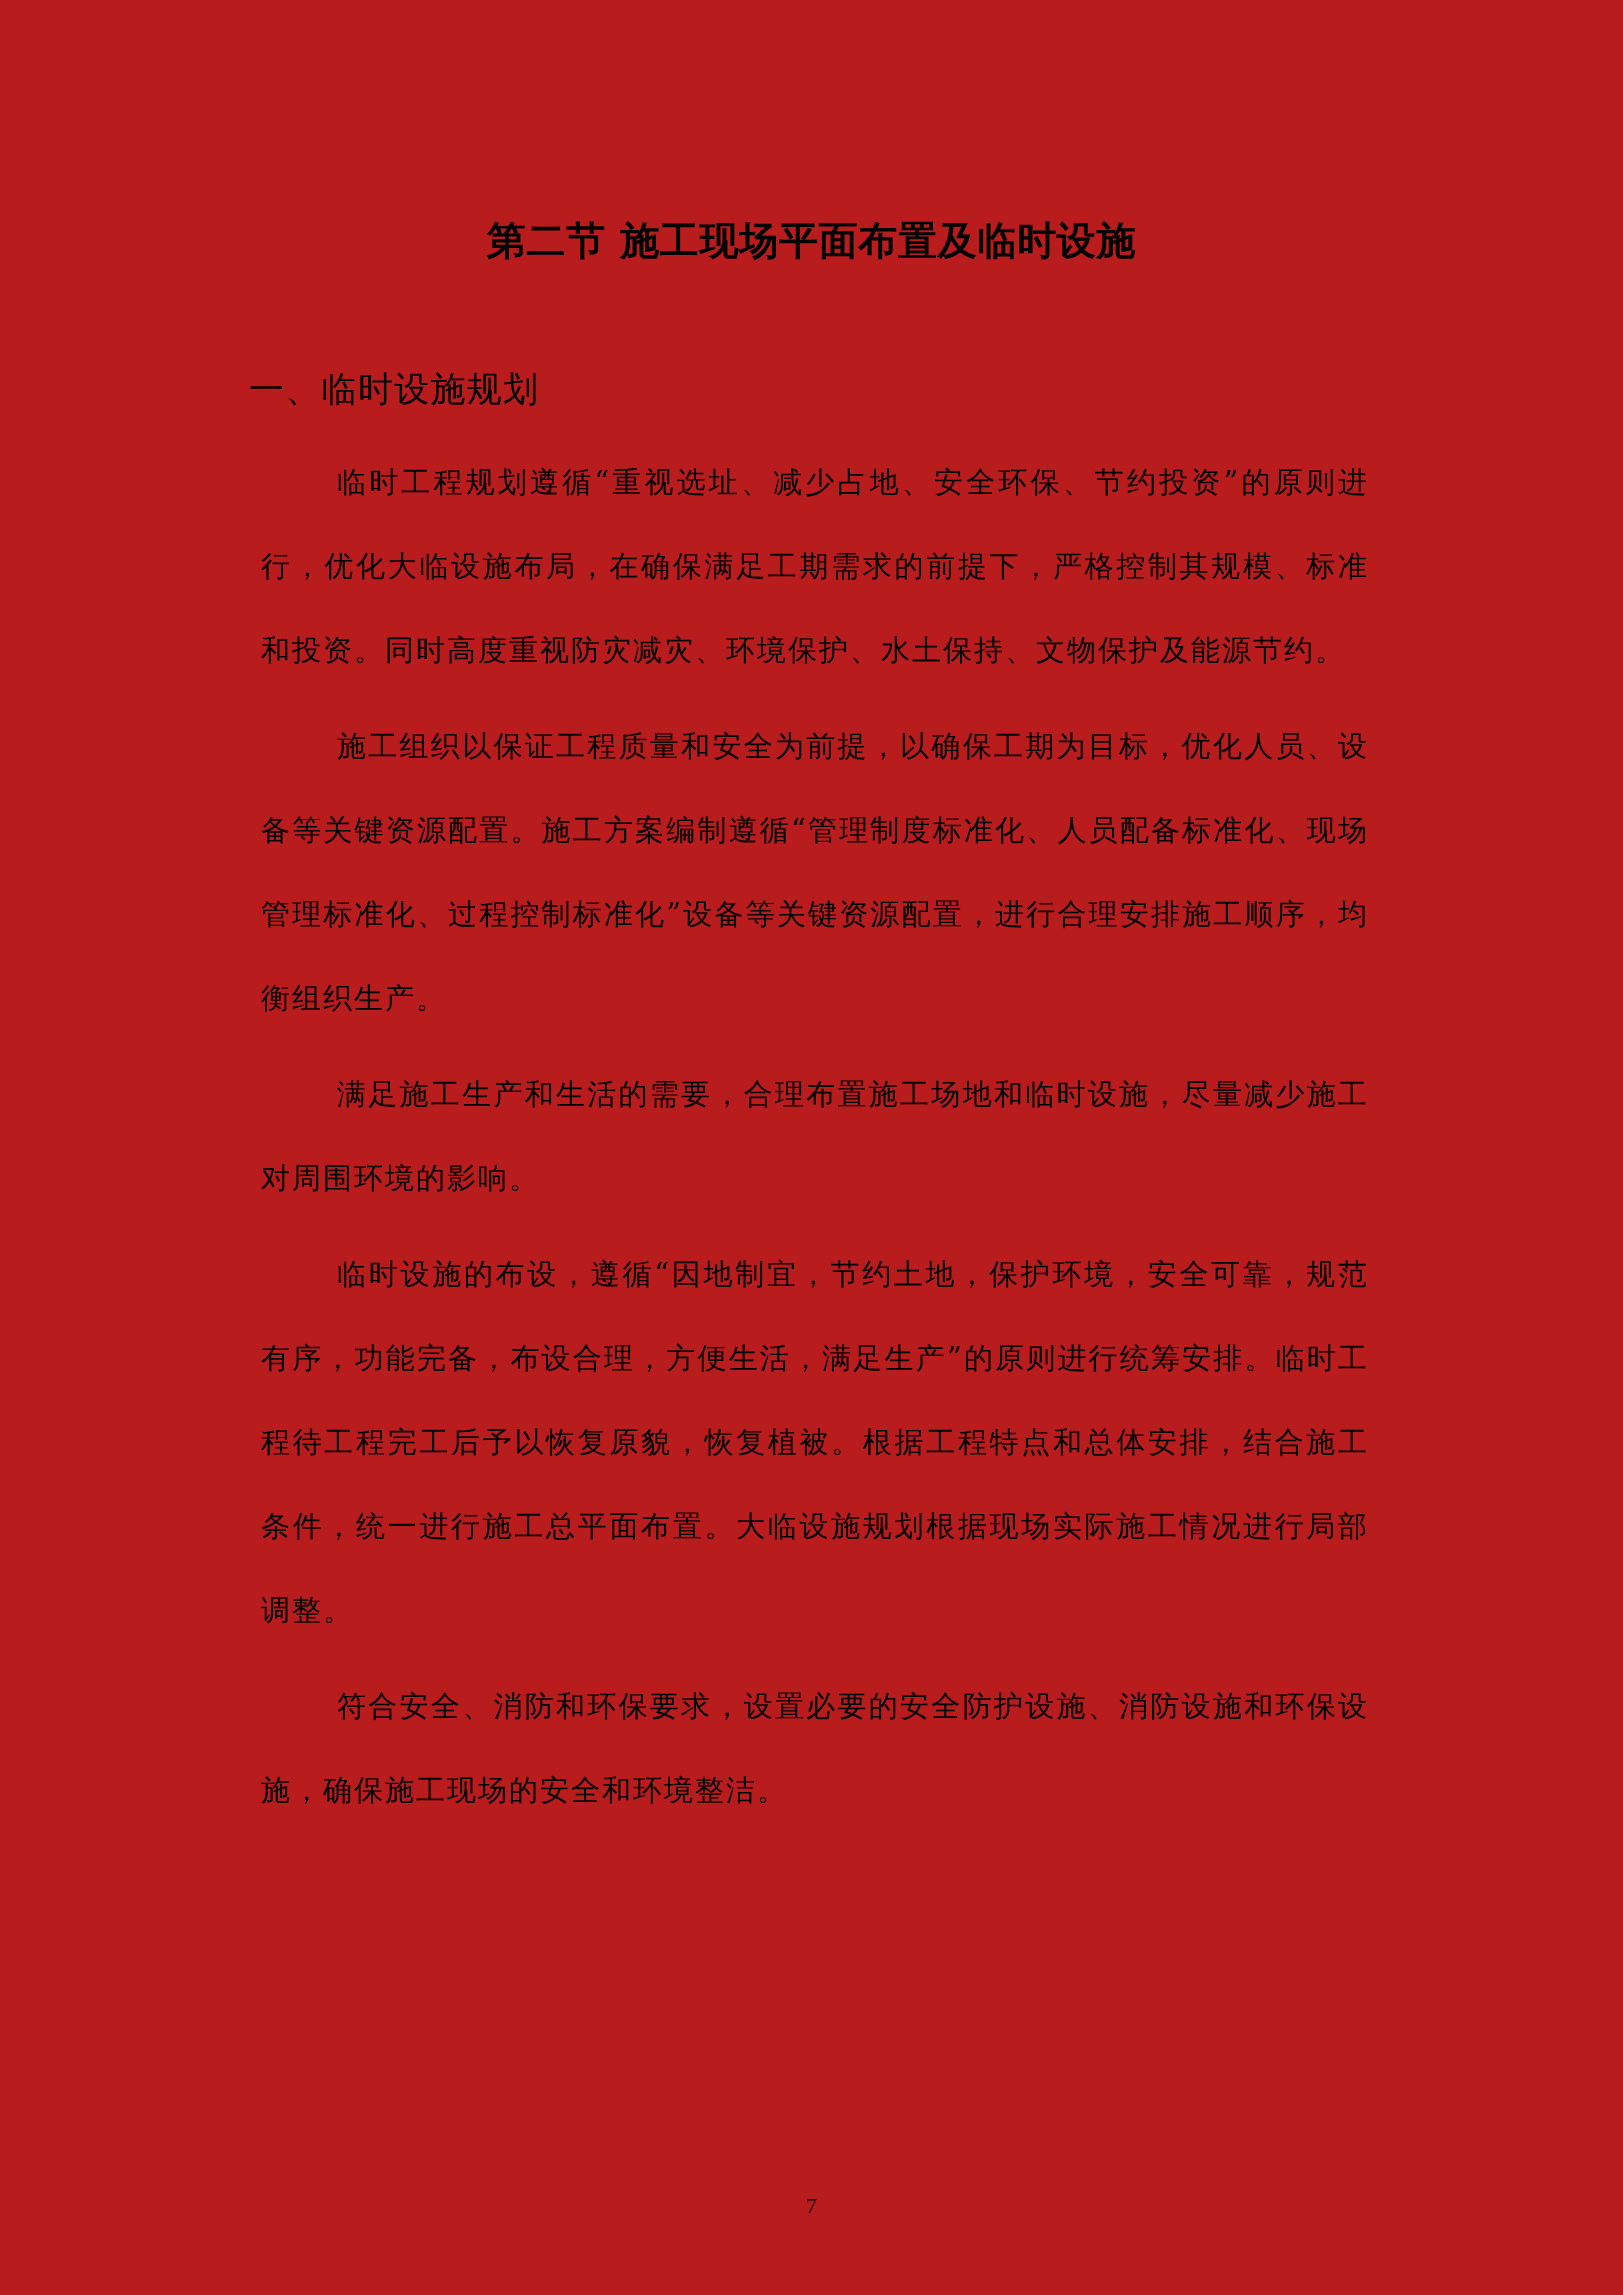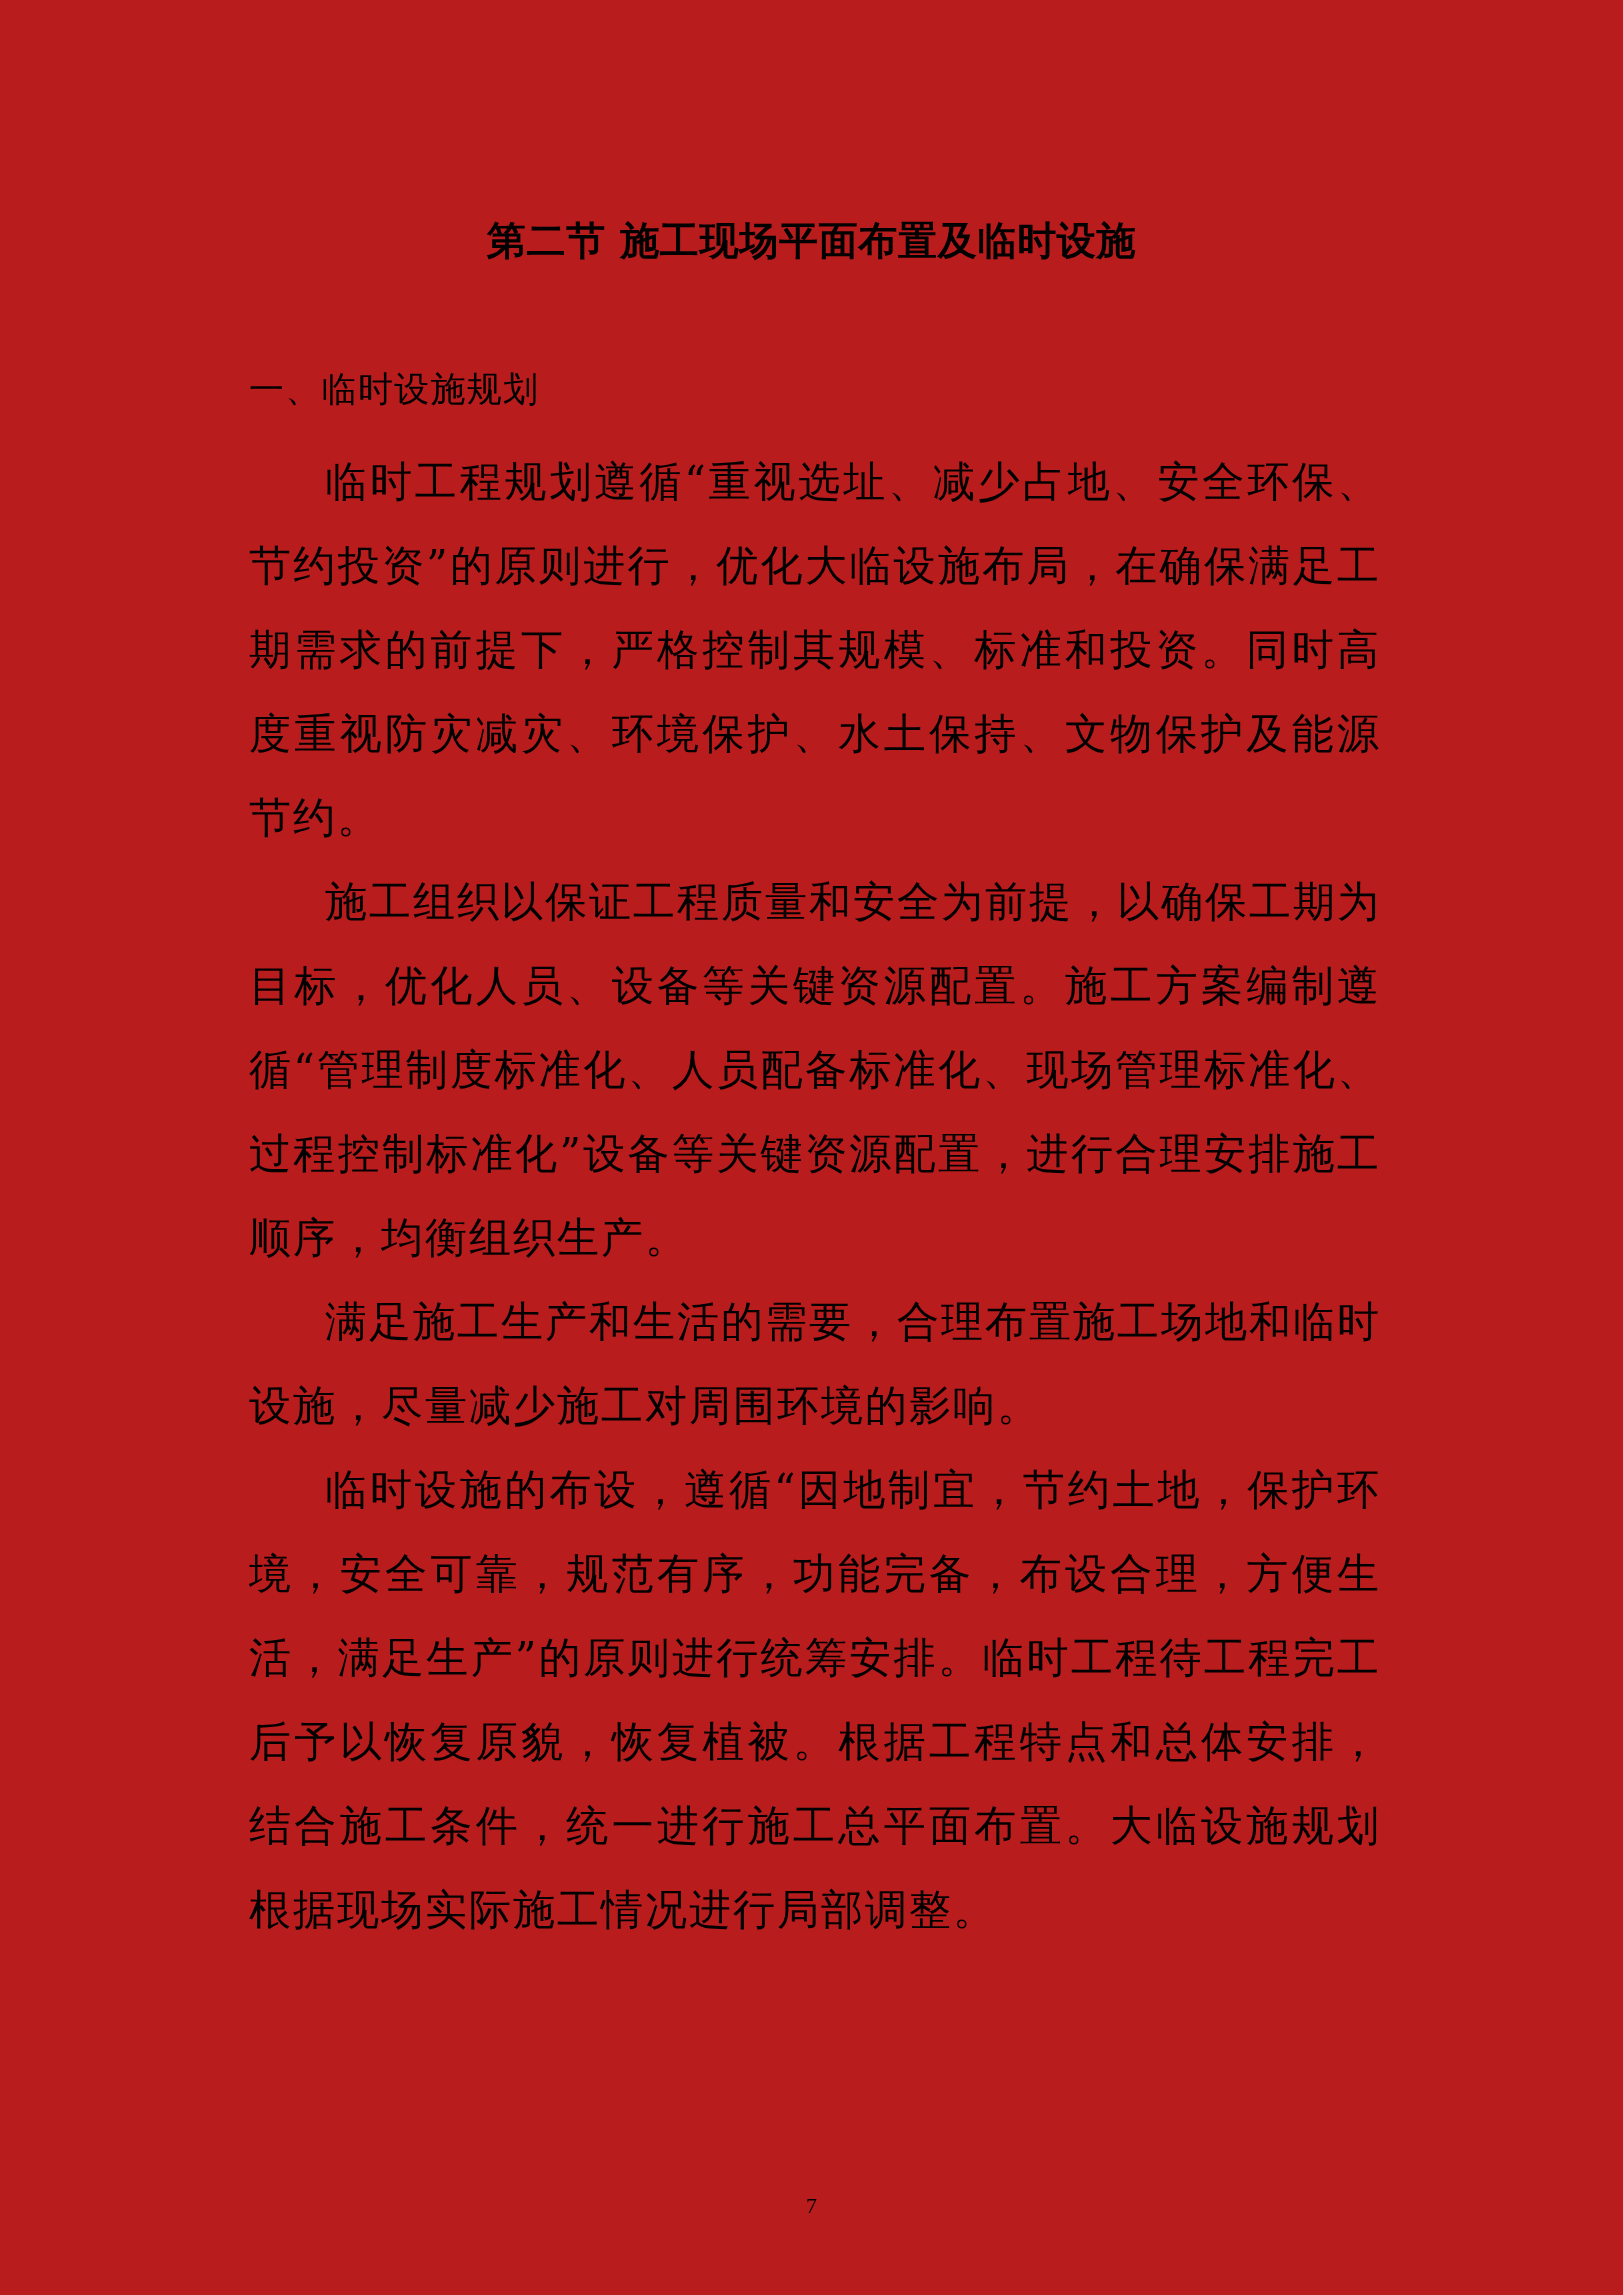--- a/index.html
+++ b/index.html
@@ -42,23 +42,23 @@
       width: 1132px;
     }
     .section-heading {
       font-size: 35px;
       line-height: 65px;
       margin: 0 0 18.3px 0;
       letter-spacing: 1.3px;
       font-weight: normal;
     }
     .para {
-      font-size: 42px;
+      font-size: 29px;
       line-height: 84px;
-      margin: 0;
+      margin: 12px;
       text-indent: 76px;
       text-align: justify;
       letter-spacing: 2px;
     }
     .page-number {
       position: absolute;
       top: 2186px;
       left: 0;
       width: 1623px;
       text-align: center;
@@ -72,17 +72,18 @@
 
 <div class="page">
   <h1 class="title">第二节  施工现场平面布置及临时设施</h1>
 
   <div class="body-block">
     <h2 class="section-heading">一、临时设施规划</h2>
     <p class="para">临时工程规划遵循“重视选址、减少占地、安全环保、节约投资”的原则进行，优化大临设施布局，在确保满足工期需求的前提下，严格控制其规模、标准和投资。同时高度重视防灾减灾、环境保护、水土保持、文物保护及能源节约。</p>
     <p class="para">施工组织以保证工程质量和安全为前提，以确保工期为目标，优化人员、设备等关键资源配置。施工方案编制遵循“管理制度标准化、人员配备标准化、现场管理标准化、过程控制标准化”设备等关键资源配置，进行合理安排施工顺序，均衡组织生产。</p>
     <p class="para">满足施工生产和生活的需要，合理布置施工场地和临时设施，尽量减少施工对周围环境的影响。</p>
     <p class="para">临时设施的布设，遵循“因地制宜，节约土地，保护环境，安全可靠，规范有序，功能完备，布设合理，方便生活，满足生产”的原则进行统筹安排。临时工程待工程完工后予以恢复原貌，恢复植被。根据工程特点和总体安排，结合施工条件，统一进行施工总平面布置。大临设施规划根据现场实际施工情况进行局部调整。</p>
+    <p class="para">符合安全、消防和环保要求，设置必要的安全防护设施、消防设施和环保设施，确保施工现场的安全和环境整洁。</p>
   </div>
 
   <div class="page-number">7</div>
 </div>
 
 
 </body></html>

